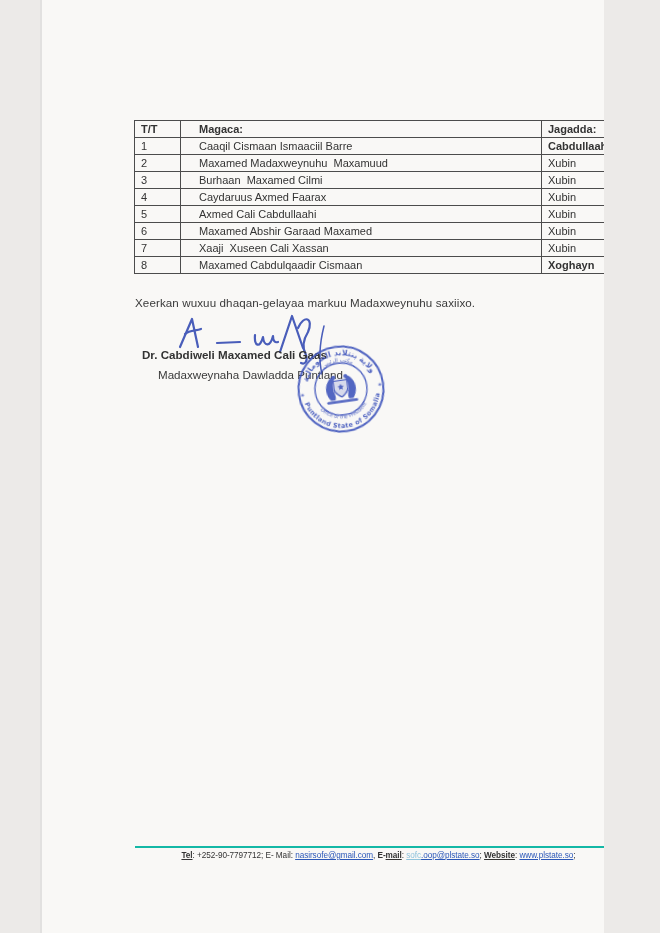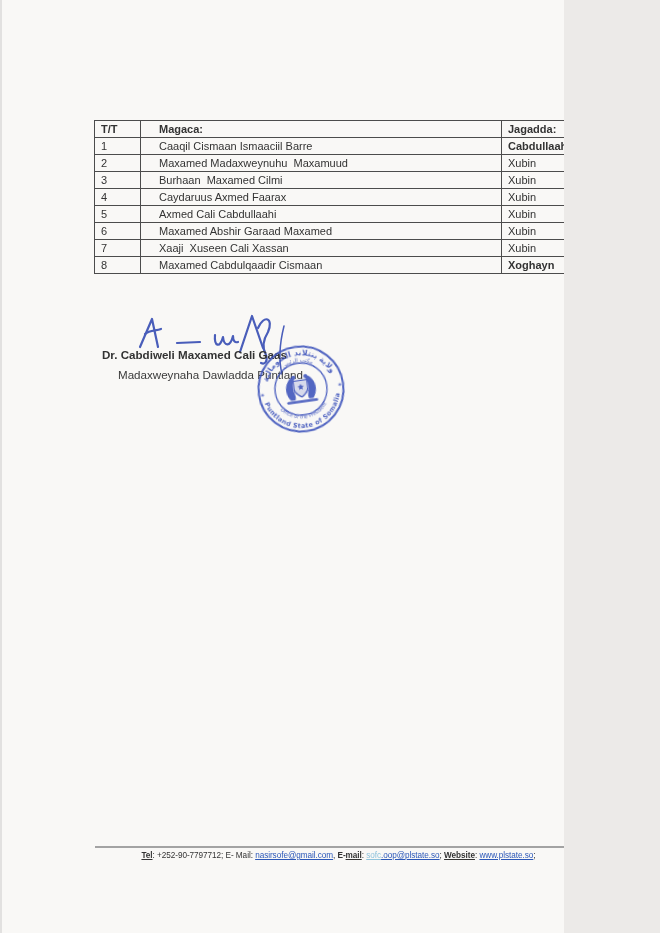--- a/index.html
+++ b/index.html
@@ -7,20 +7,21 @@
     width:660px;height:933px;
     background:#eceae8;
     font-family:"Liberation Sans", sans-serif;
     -webkit-font-smoothing:antialiased;
   }
   .page{
     position:relative;width:564px;height:933px;
     background:#f9f8f6;
     overflow:hidden;
     color:#2f2f2f;
+    margin-left:40px;
   }
   .page::before{ 
     content:"";position:absolute;left:0;top:0;width:2px;height:100%;
     background:rgba(120,120,125,.18);
   }
 
   
   table.members{
     position:absolute;left:94px;top:120px;
     border-collapse:collapse;table-layout:fixed;
@@ -61,21 +62,21 @@
     position:absolute;left:249px;top:336px;width:104px;height:106px;
     transform:rotate(-8deg);
     opacity:.88;
     filter:blur(.35px);
   }
   .stamp-wrap svg{width:104px;height:106px;}
 
   
   .footer{
     position:absolute;left:95px;top:846px;width:487px;
-    border-top:2px solid #a3a3a3;
+    border-top:2px solid #14b8a6;
   }
   .footer-line{
     margin-top:3px;text-align:center;
     font-size:8.2px;letter-spacing:-.05px;color:#333;
     white-space:nowrap;
   }
   .footer-line .u{text-decoration:underline;}
   .footer-line .link{color:#2b57b8;text-decoration:underline;}
   .footer-line .light{color:#8fc3dc;}
 </style>
@@ -135,20 +136,21 @@
     </tr>
 
     <tr>
       <td class="col-num">8</td>
       <td class="col-name name">Maxamed Cabdulqaadir Cismaan</td>
       <td class="col-role b">Xoghayn</td>
     </tr>
   </tbody>
   </table>
 
+  <div class="clause">Xeerkan wuxuu dhaqan-gelayaa markuu Madaxweynuhu saxiixo.</div>
 
   <svg class="signature-svg" viewBox="0 0 220 80">
     <g fill="none" stroke="#3a50b5" stroke-width="2.2" stroke-linecap="round" stroke-linejoin="round" opacity="0.92">
       <path d="M12,39 L24,11 L30,39"></path>
       <path d="M17,26 C22,22 28,23 33,21"></path>
       <path d="M49,35 L72,34"></path>
       <path d="M87,27 C86,38 92,41 95,29 C96,38 102,40 105,28 C105,33 107,35 110,34"></path>
       <path d="M112,44 L124,8 L135,40"></path>
       <path d="M130,20 C136,6 146,10 140,24 C135,32 134,40 138,47 C140,53 137,57 133,55"></path>
       <path d="M156,18 C152,34 150,50 154,66" stroke-width="1.5"></path>

